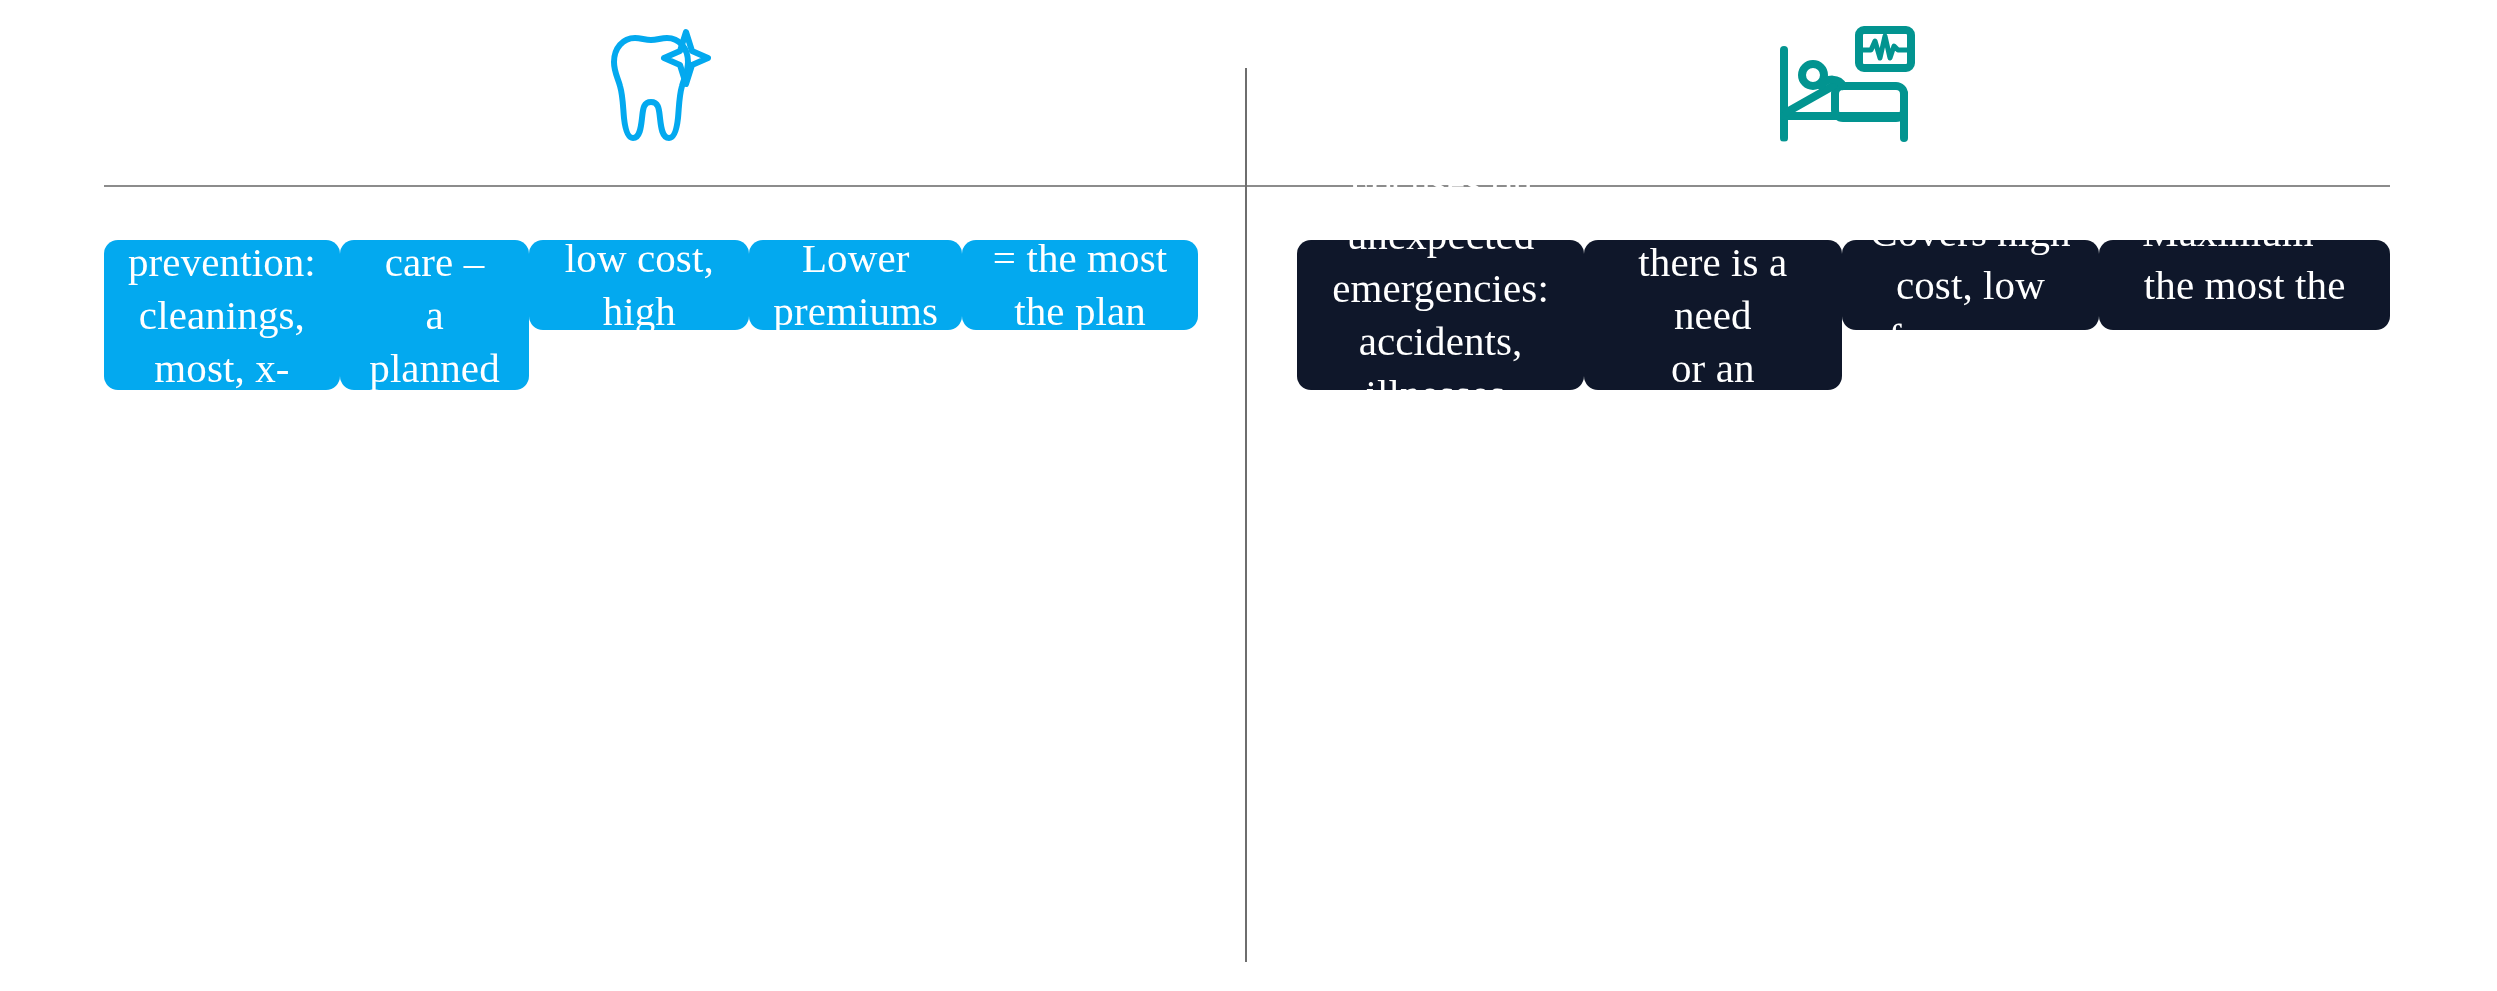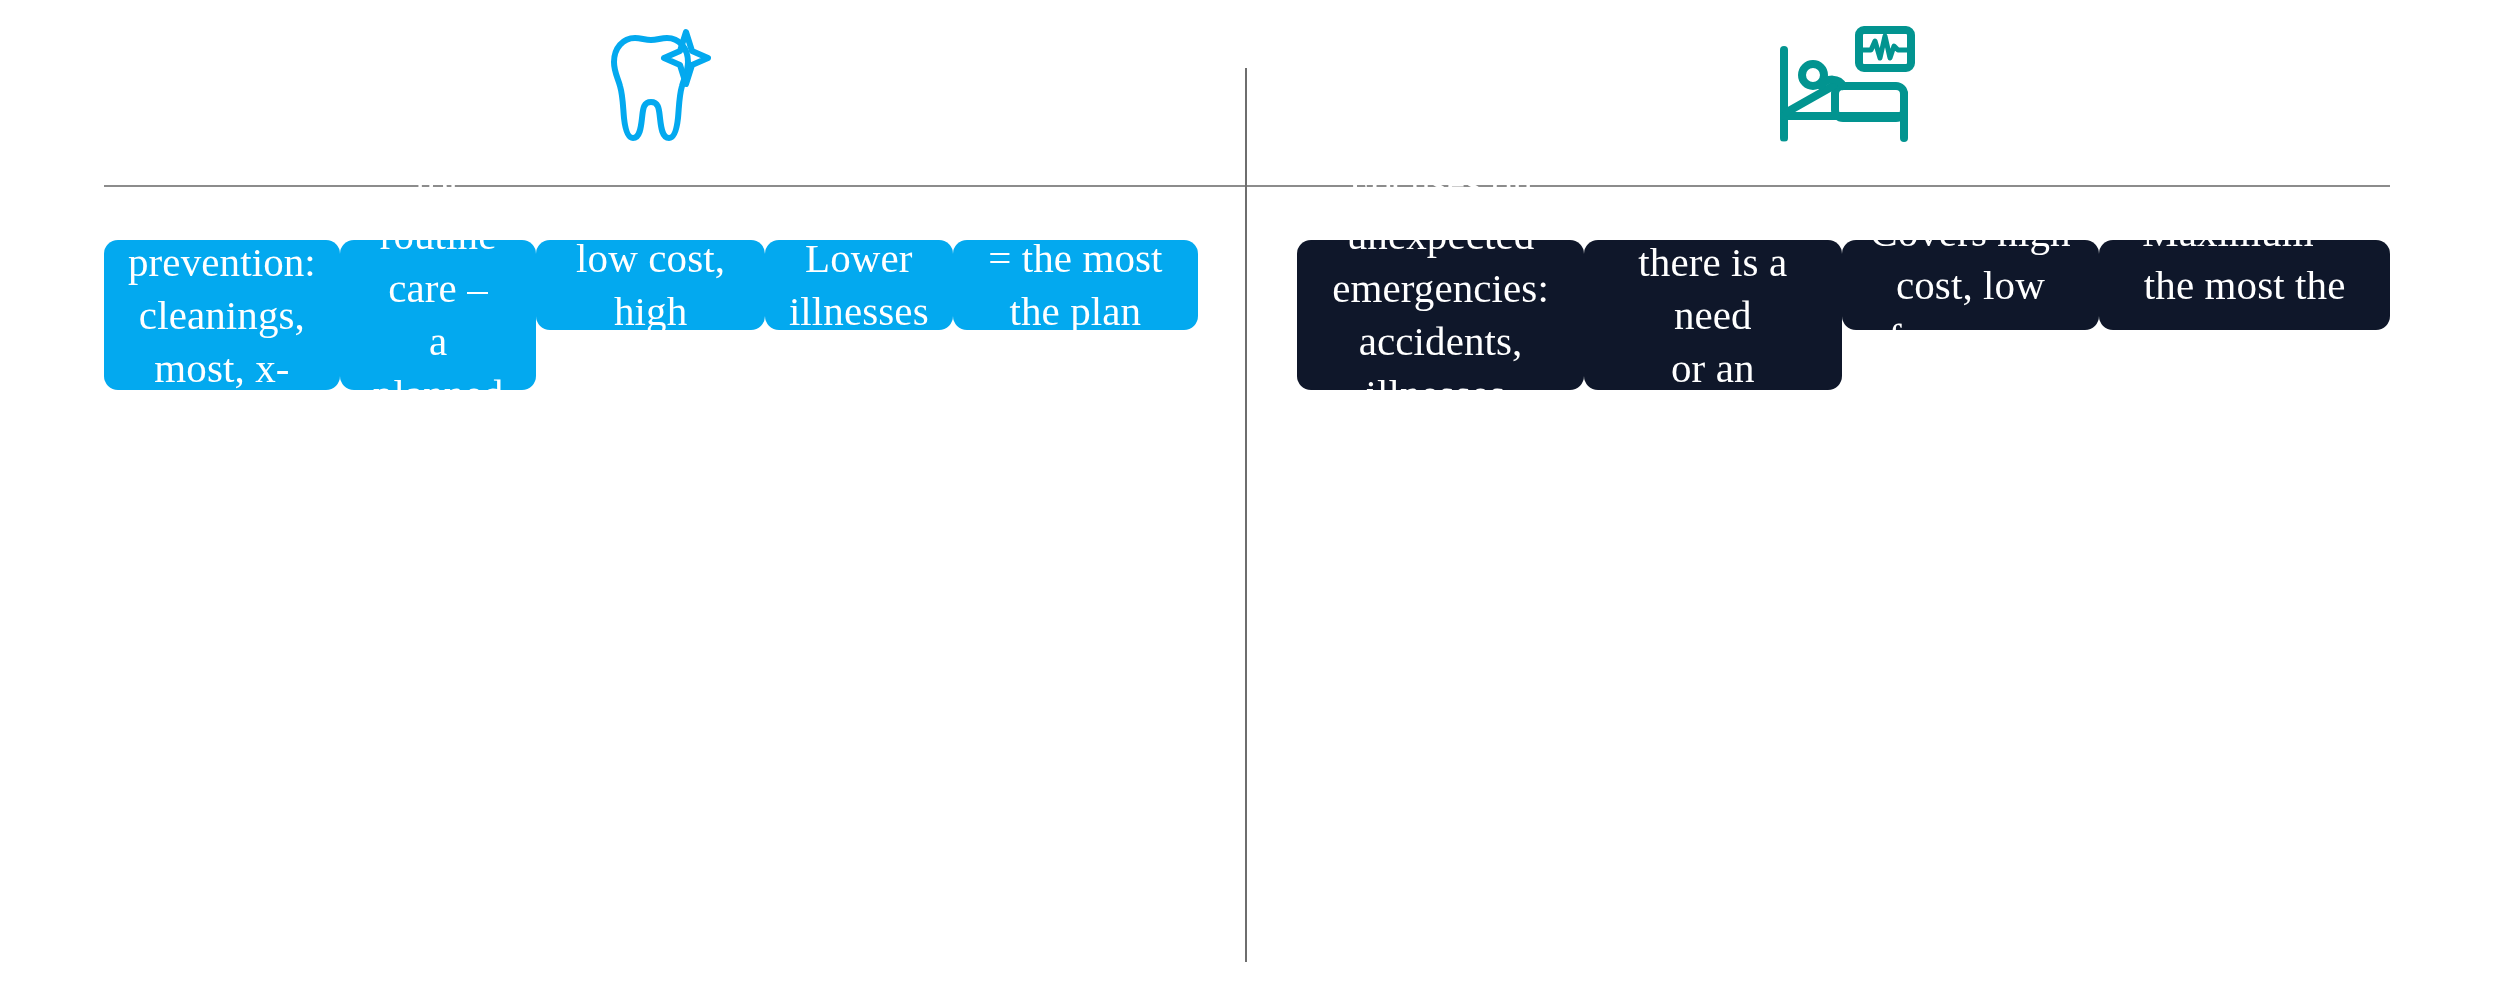--- a/index.html
+++ b/index.html
@@ -158,21 +158,21 @@
         <span>Focuses for routine care –</span><br>
         <span>a planned and used benefit</span>
       </span>
     </div>
 
     <div class="pill blue one-line">
       <span class="pill-text">Covers low cost, high frequency</span>
     </div>
 
     <div class="pill blue one-line">
-      <span class="pill-text">Lower illnesses</span>
+      <span class="pill-text">Lower premiums</span>
     </div>
 
     <div class="pill blue one-line">
       <span class="pill-text">Maximum = the most the plan pays</span>
     </div>
   </div>
 
   <div class="col right">
 
     <div class="pill teal two-line">

